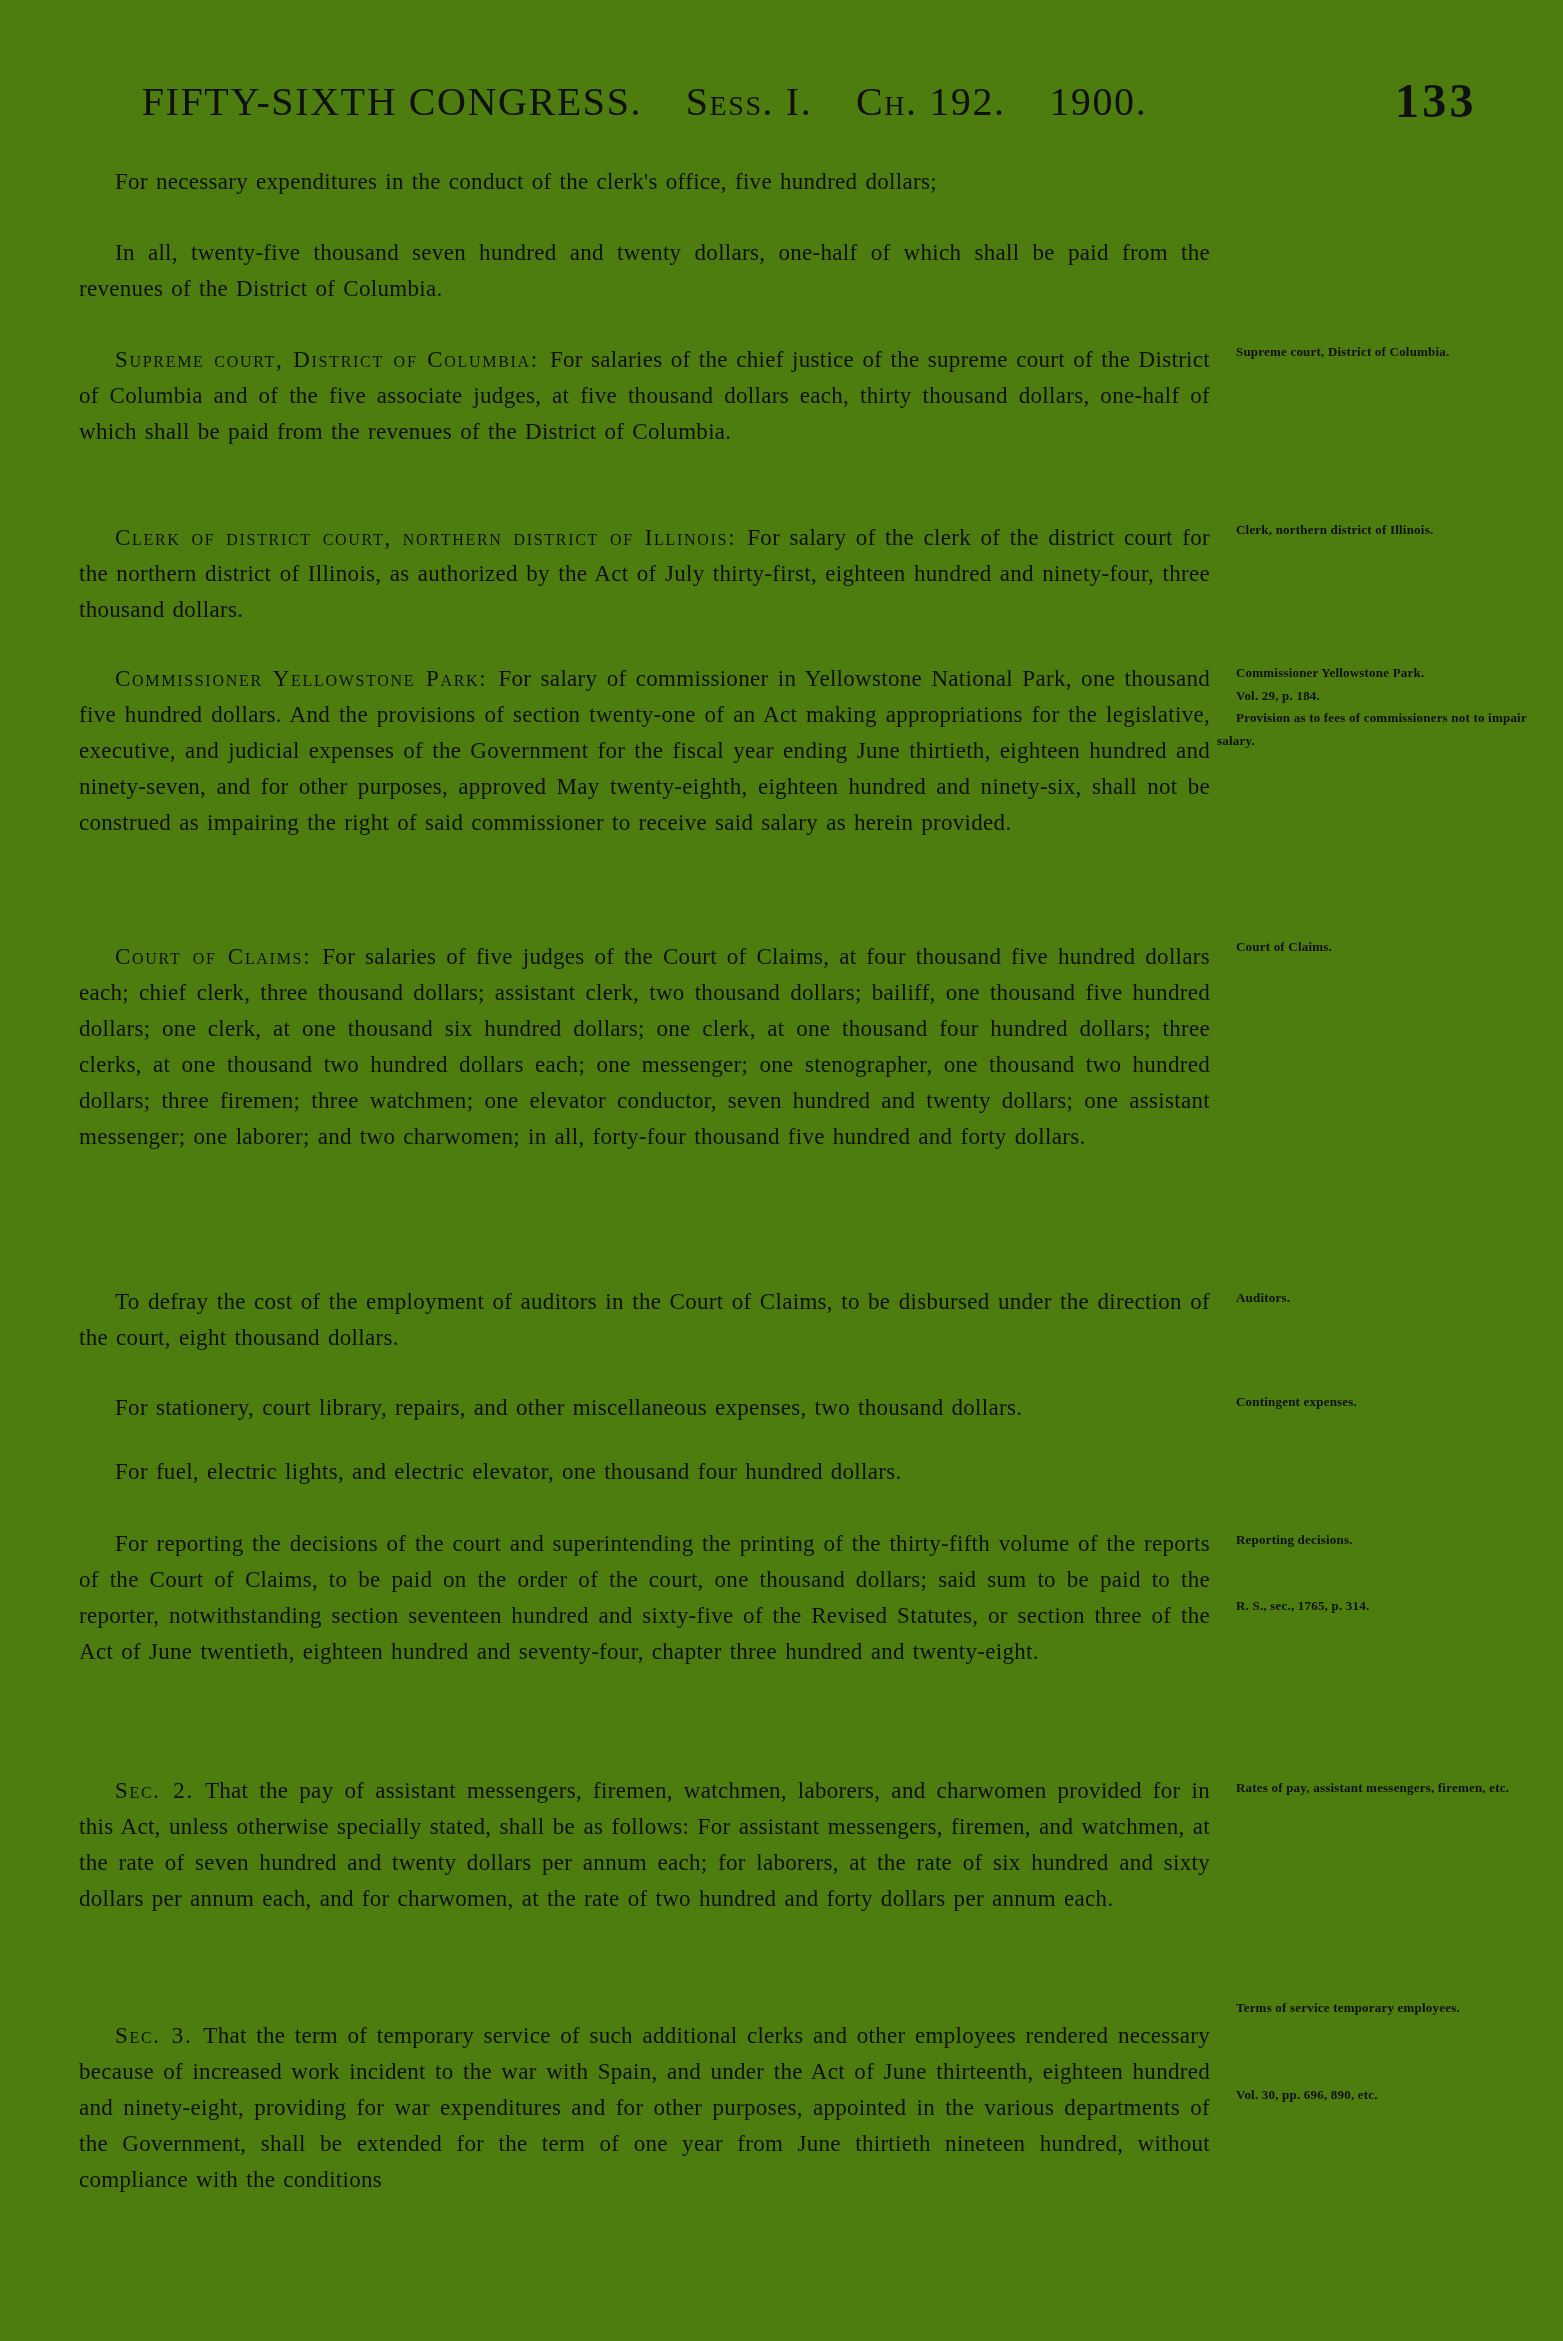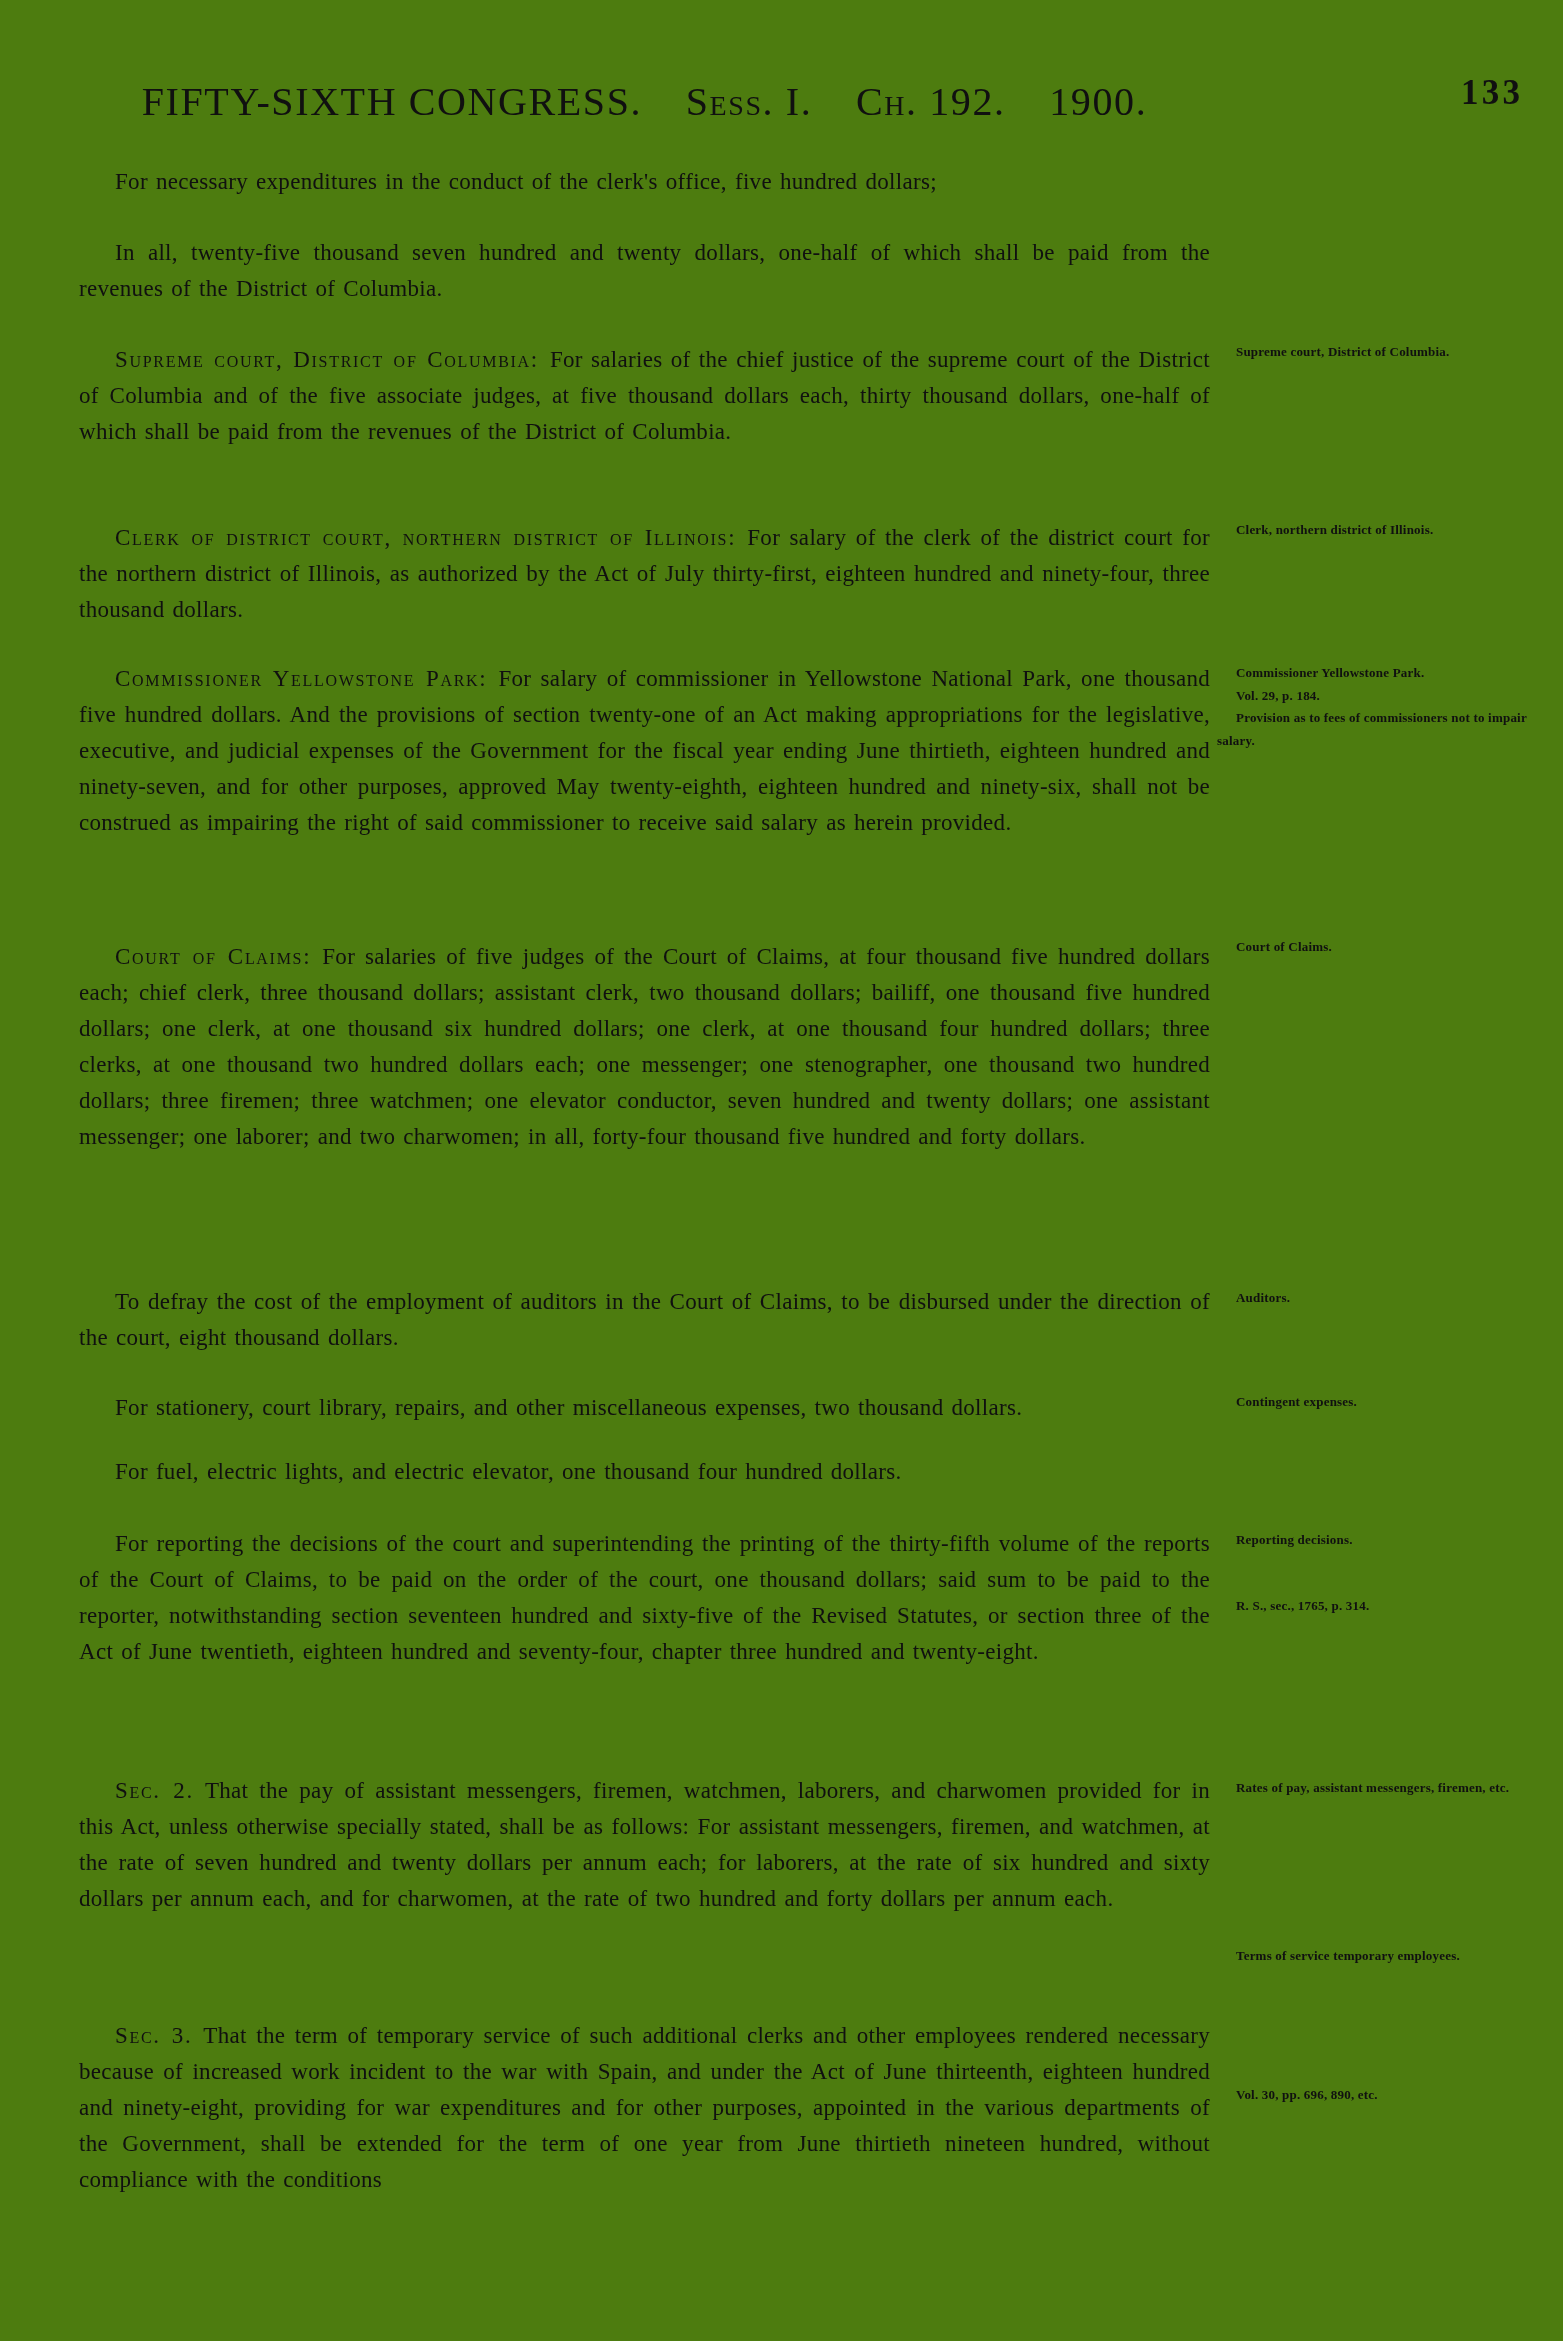--- a/index.html
+++ b/index.html
@@ -13,22 +13,22 @@
     overflow:hidden;
   }
   
   .running-head{
     position:absolute;top:78px;left:79px;width:1131px;
     text-align:center;font-size:40px;letter-spacing:1.6px;white-space:nowrap;
   }
   .hseg{margin:0 16px;}
   .sc{font-variant:small-caps;}
   .page-number{
-    position:absolute;top:73px;left:1461px;
-    font-size:35px;font-weight:bold;letter-spacing:3.2px;
+    position:absolute;top:73px;left:1395px;
+    font-size:48px;font-weight:bold;letter-spacing:3.2px;
   }
   
   .par{
     position:absolute;left:79px;width:1131px;margin:0;
     font-size:23px;line-height:36px;
     text-align:justify;text-indent:36px;
     letter-spacing:0.3px;word-spacing:2px;
   }
   .par-head{
     font-variant:small-caps;
@@ -110,21 +110,21 @@
   </div>
 
   <div class="note" style="top:1595px">
     <p>R. S., sec., 1765, p. 314.</p>
   </div>
 
   <div class="note" style="top:1777px">
     <p>Rates of pay, assistant messengers, firemen, etc.</p>
   </div>
 
-  <div class="note" style="top:1945px">
+  <div class="note" style="top:1997px">
     <p>Terms of service temporary employees.</p>
   </div>
 
   <div class="note" style="top:2084px">
     <p>Vol. 30, pp. 696, 890, etc.</p>
   </div>
 
 </div>
 
 

